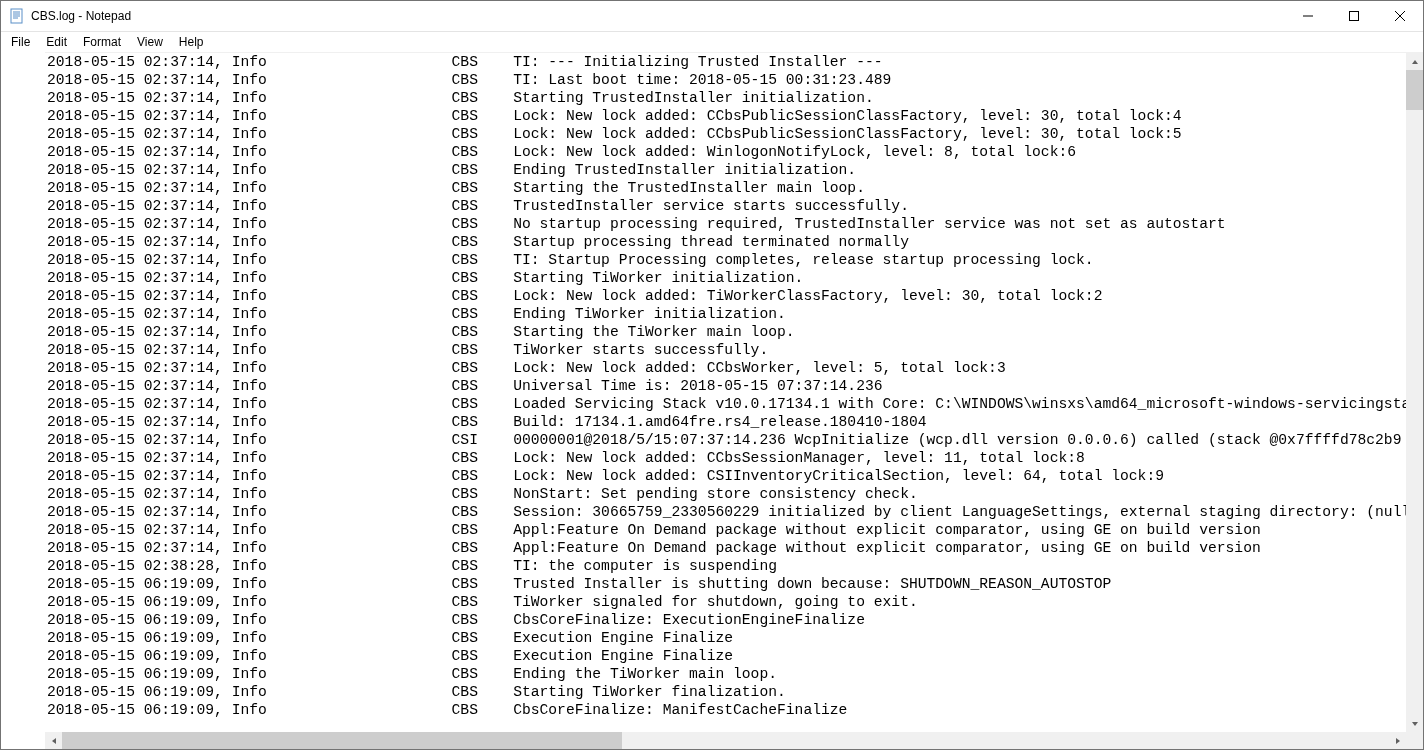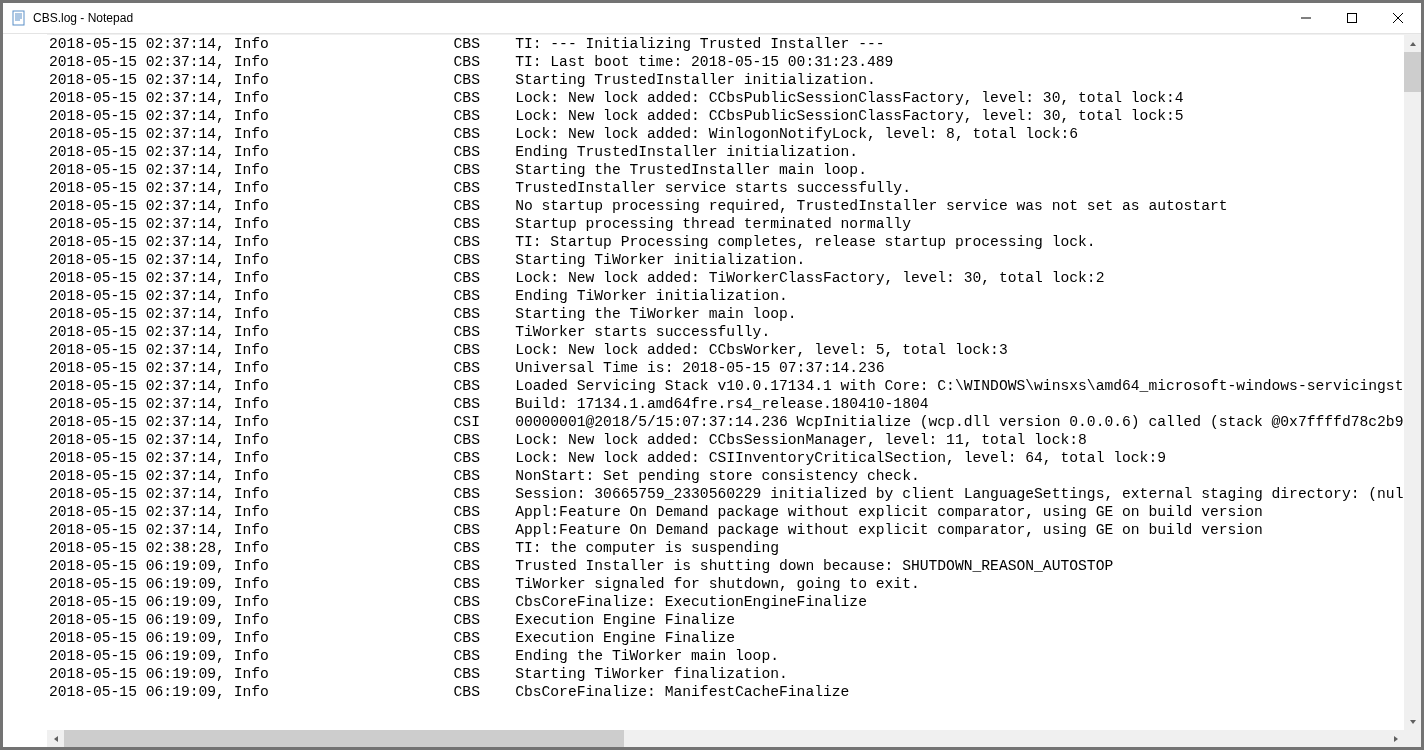--- a/index.html
+++ b/index.html
@@ -7,21 +7,21 @@
     padding: 0;
     width: 1426px;
     height: 752px;
     overflow: hidden;
     font-family: "Segoe UI", Tahoma, sans-serif;
     background: #fff;
   }
   .window {
     width: 1424px;
     height: 750px;
-    border: 3px solid #737373;
+    border: 1px solid #737373;
     box-sizing: border-box;
     display: flex;
     flex-direction: column;
     background: #fff;
   }
   .titlebar {
     height: 30px;
     background: #fff;
     display: flex;
     align-items: center;
@@ -158,20 +158,27 @@
       </div>
       <div class="win-btn close">
         <svg width="10" height="10">
           <line x1="0" y1="0" x2="10" y2="10" stroke="#000" stroke-width="1"></line>
           <line x1="10" y1="0" x2="0" y2="10" stroke="#000" stroke-width="1"></line>
         </svg>
       </div>
     </div>
   </div>
 
+  <div class="menubar">
+    <span class="menu-item">File</span>
+    <span class="menu-item">Edit</span>
+    <span class="menu-item">Format</span>
+    <span class="menu-item">View</span>
+    <span class="menu-item">Help</span>
+  </div>
 
   <div class="editor-wrap">
     <div class="editor" id="editor">2018-05-15 02:37:14, Info                     CBS    TI: --- Initializing Trusted Installer ---
 2018-05-15 02:37:14, Info                     CBS    TI: Last boot time: 2018-05-15 00:31:23.489
 2018-05-15 02:37:14, Info                     CBS    Starting TrustedInstaller initialization.
 2018-05-15 02:37:14, Info                     CBS    Lock: New lock added: CCbsPublicSessionClassFactory, level: 30, total lock:4
 2018-05-15 02:37:14, Info                     CBS    Lock: New lock added: CCbsPublicSessionClassFactory, level: 30, total lock:5
 2018-05-15 02:37:14, Info                     CBS    Lock: New lock added: WinlogonNotifyLock, level: 8, total lock:6
 2018-05-15 02:37:14, Info                     CBS    Ending TrustedInstaller initialization.
 2018-05-15 02:37:14, Info                     CBS    Starting the TrustedInstaller main loop.

